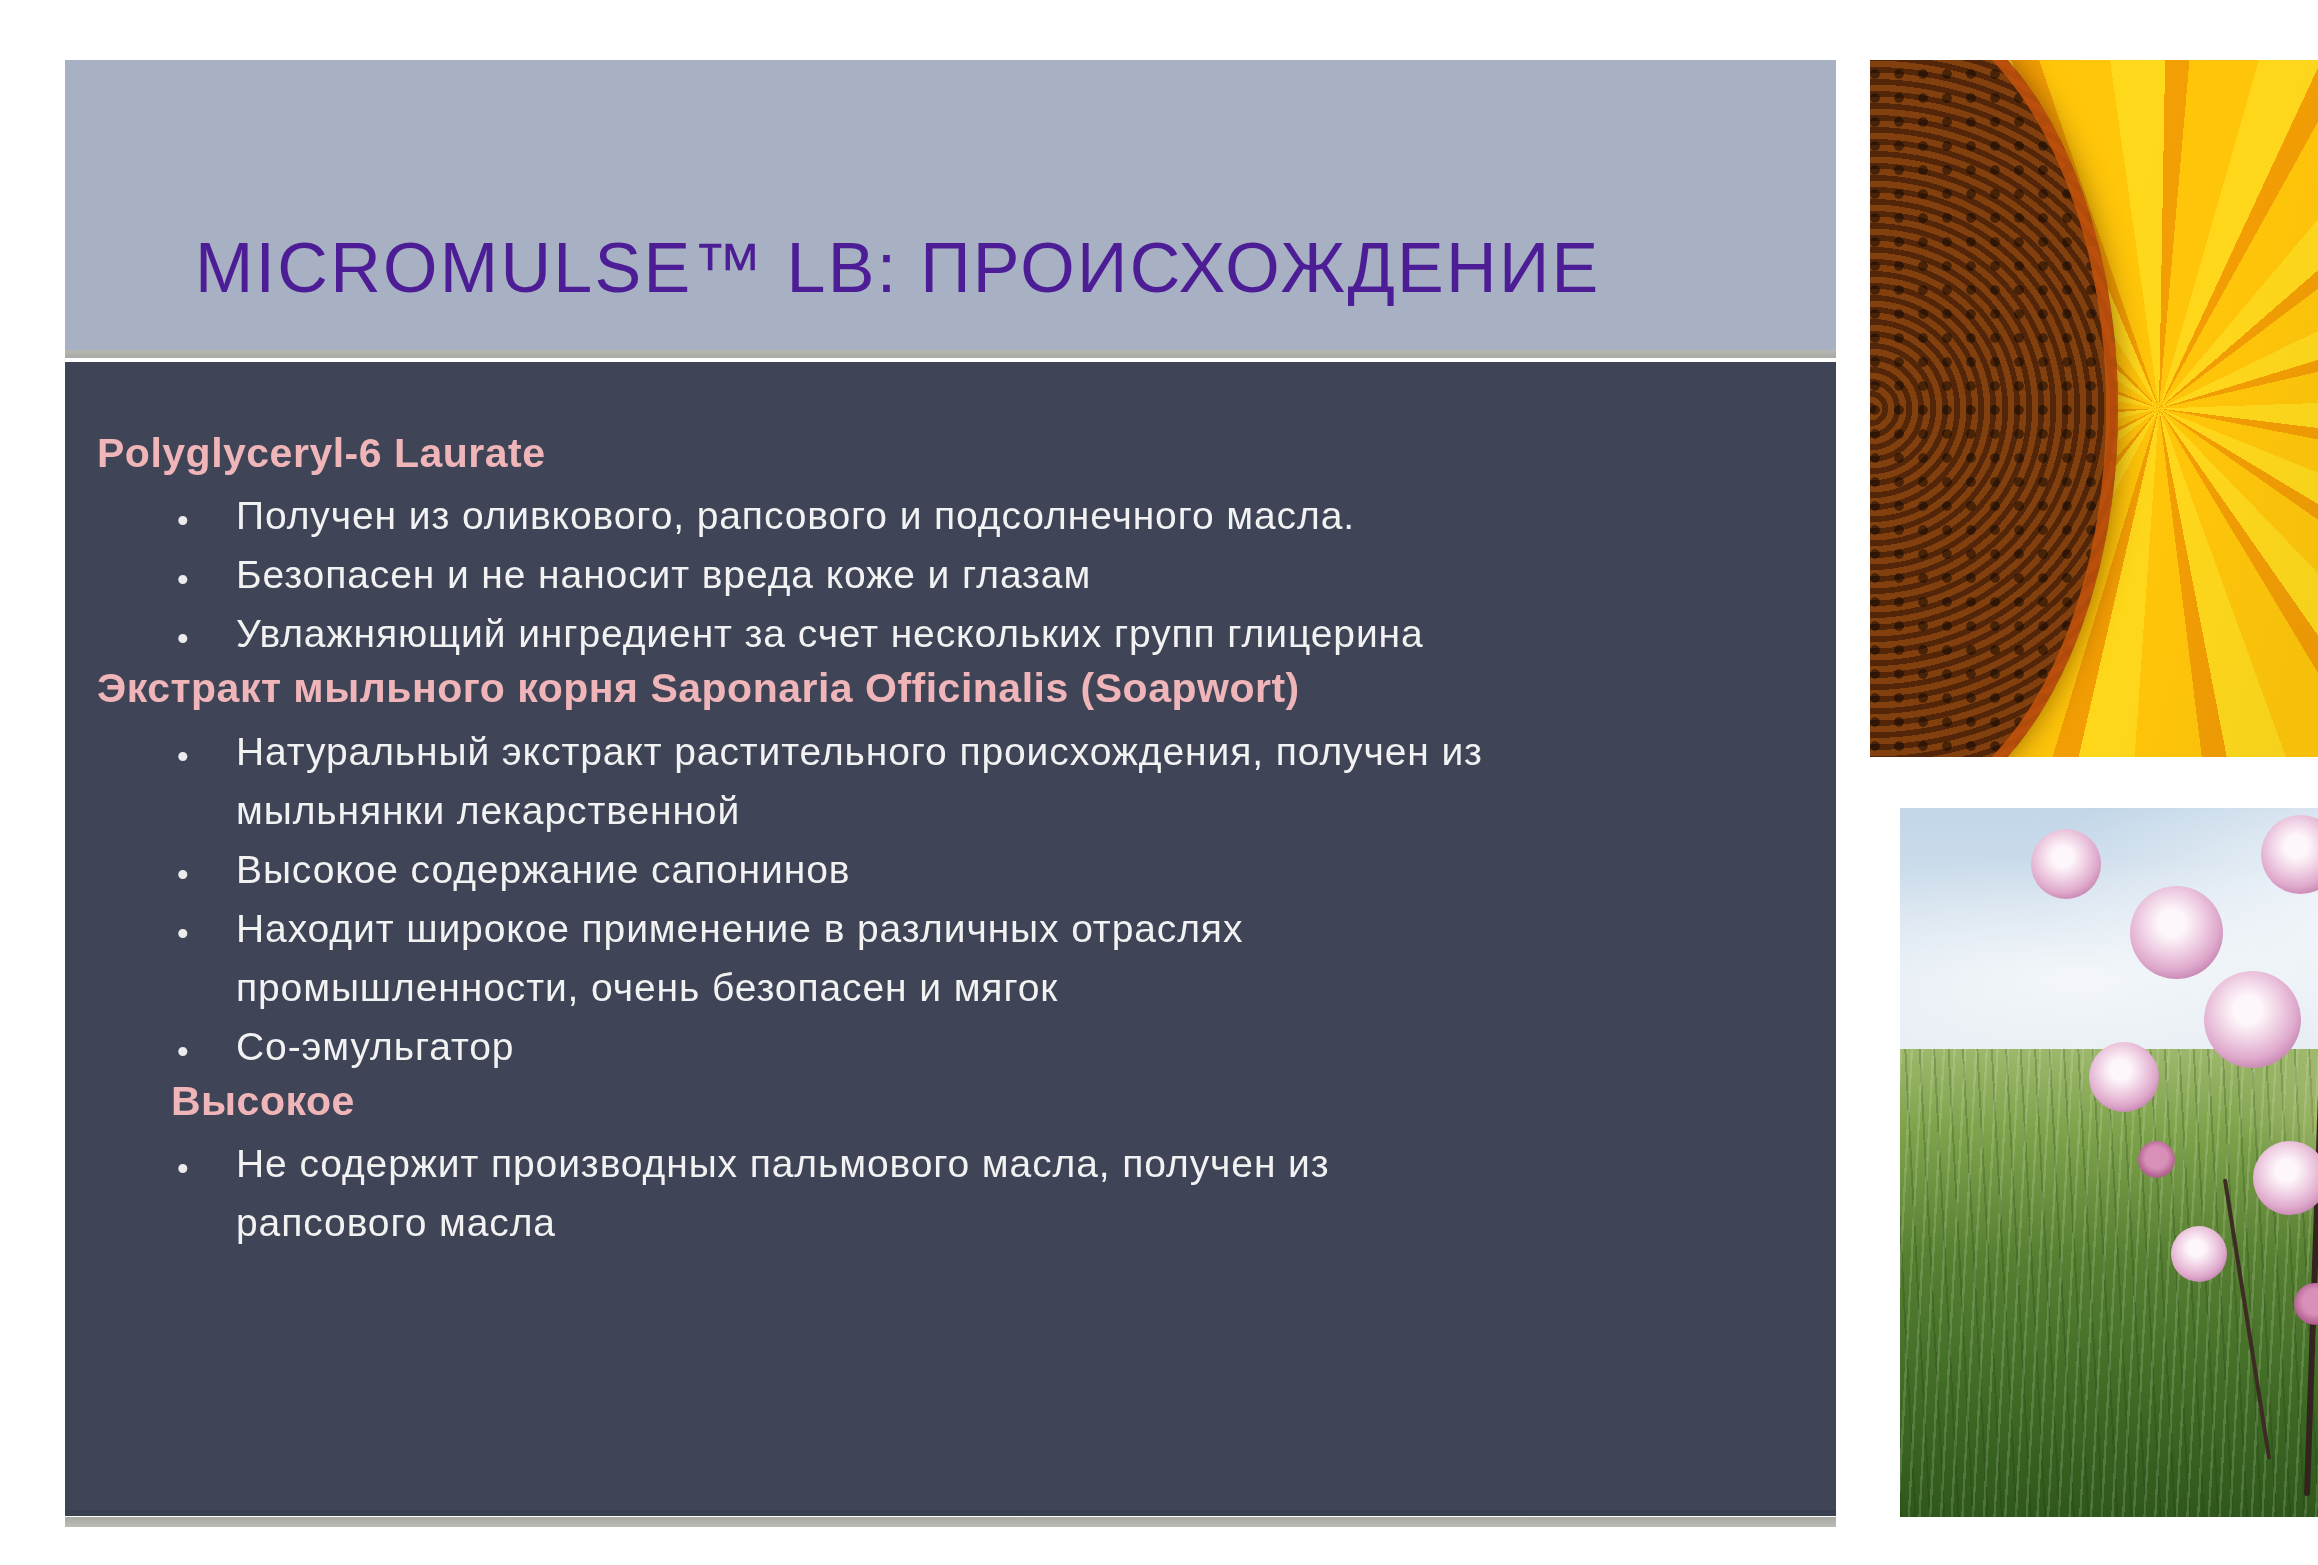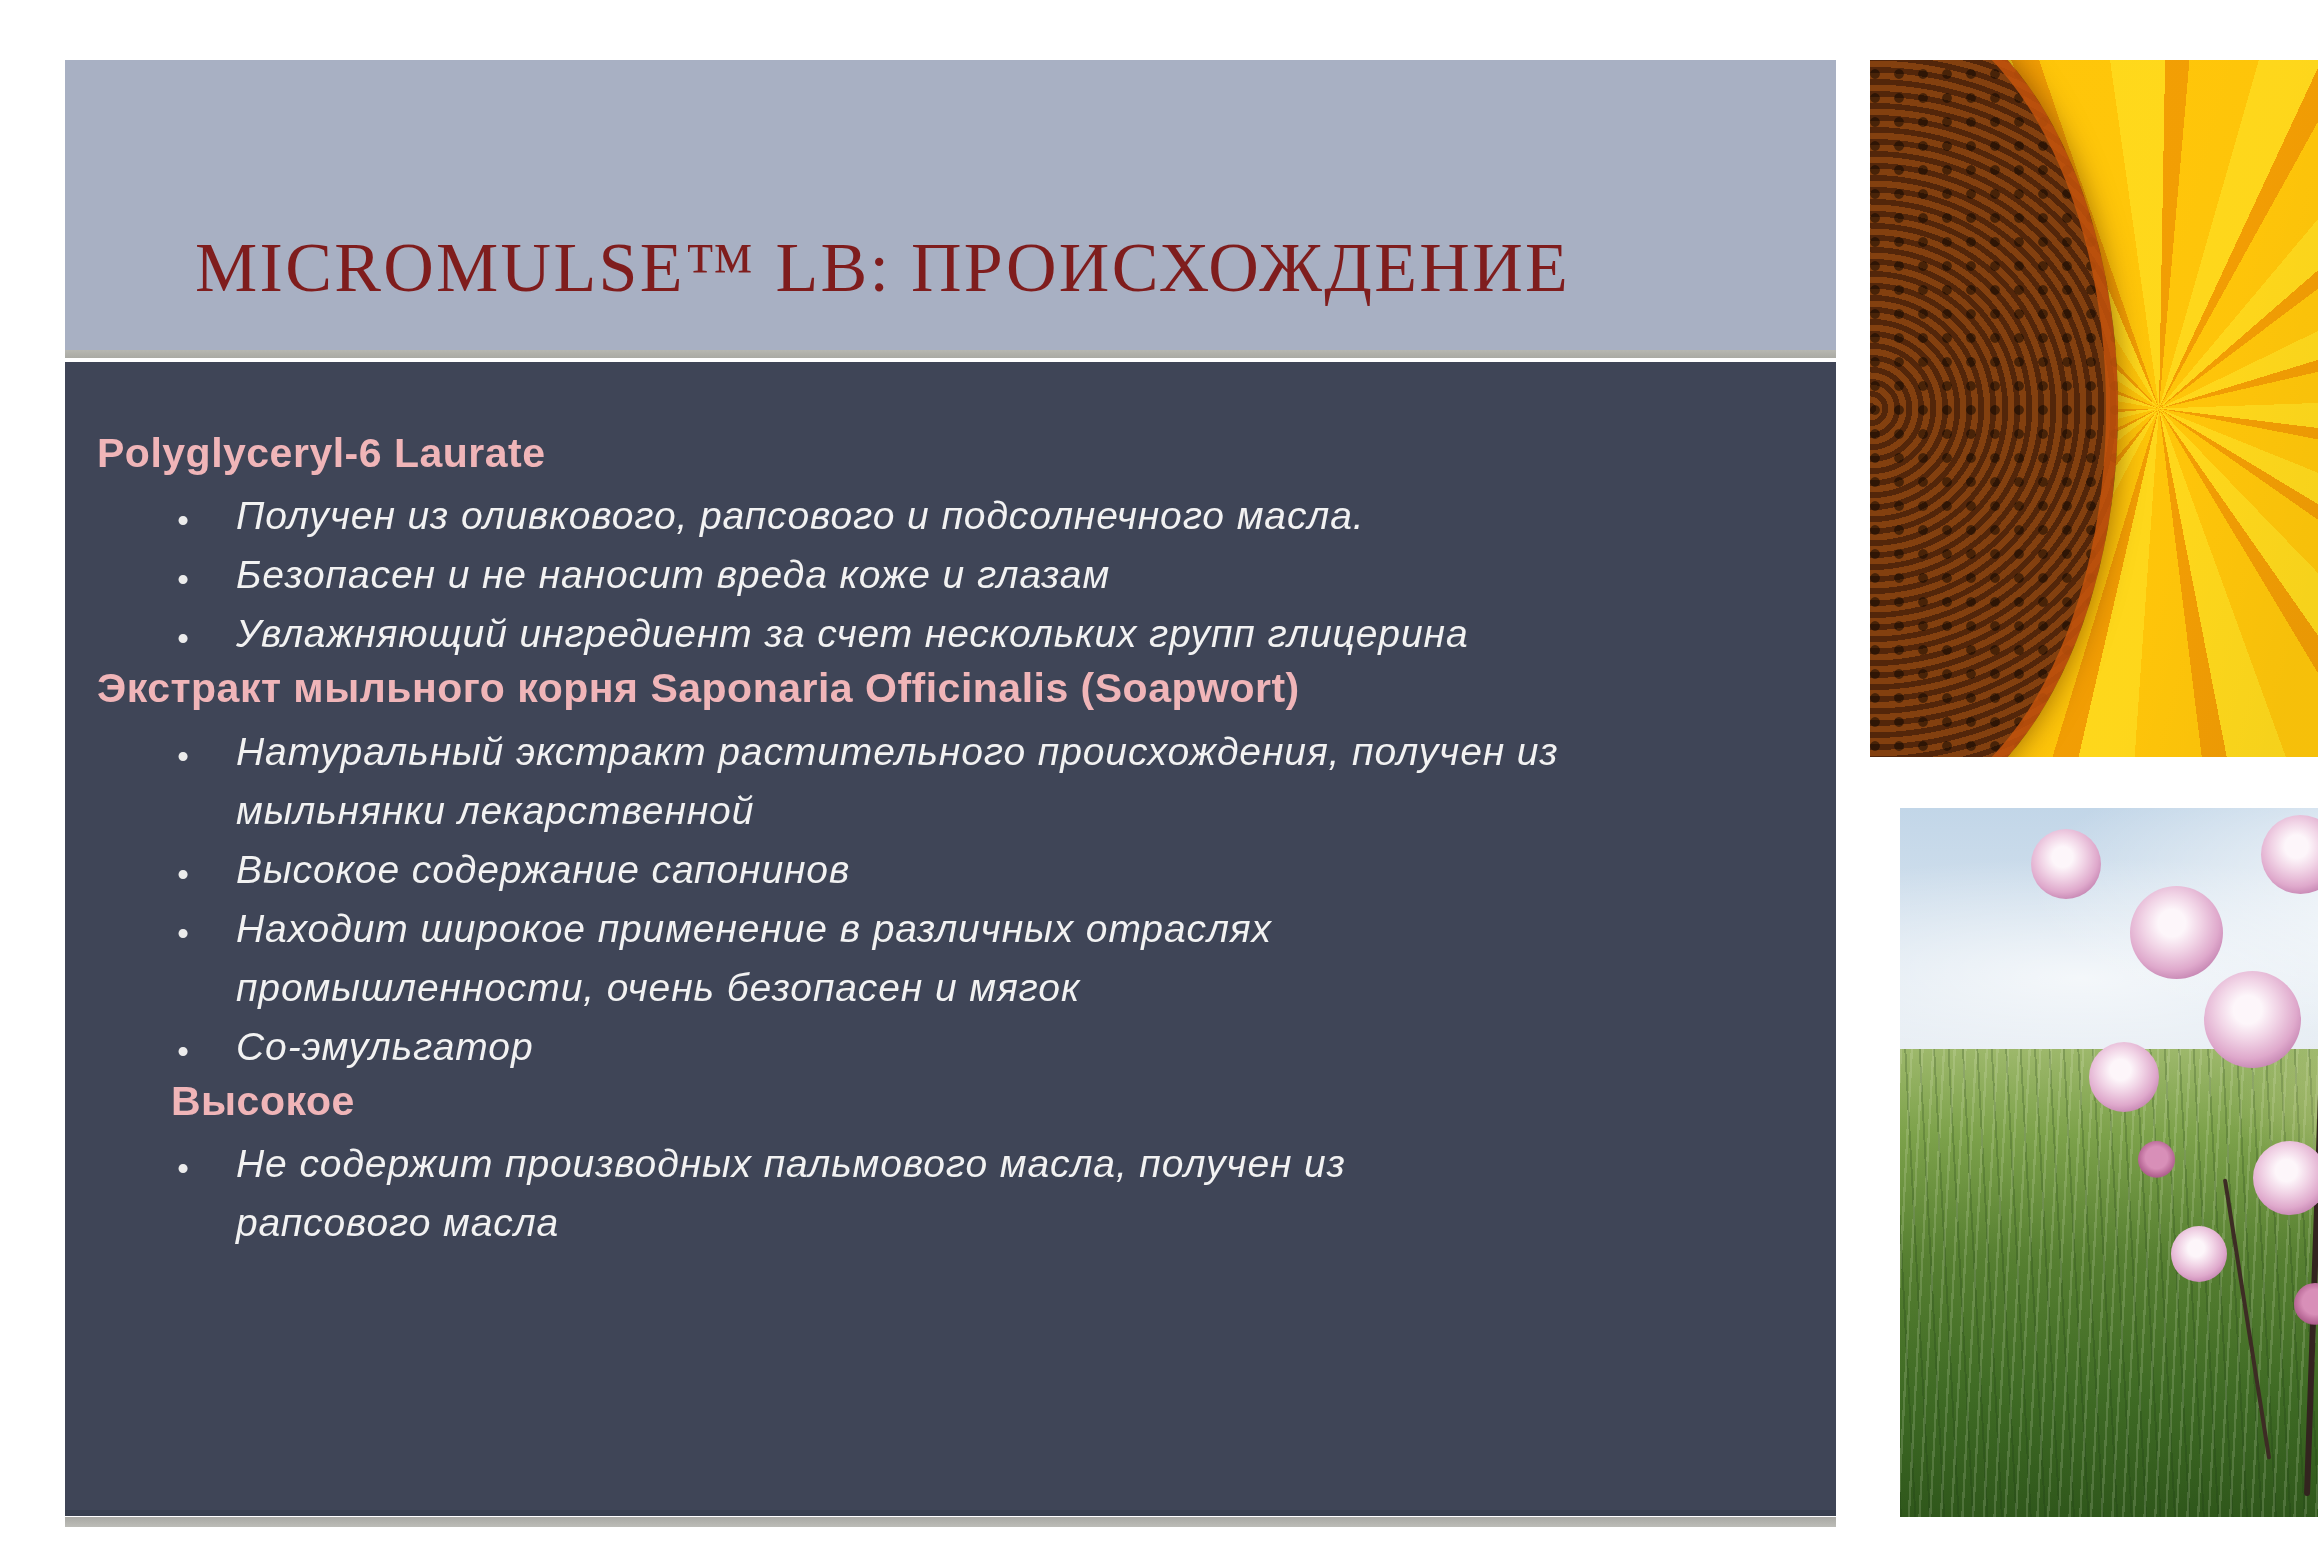--- a/index.html
+++ b/index.html
@@ -4,37 +4,37 @@
 <style>
   html,body{margin:0;padding:0;background:#ffffff;}
   .screen{
     position:relative;width:2782px;height:1565px;background:#ffffff;overflow:hidden;
     font-family:"Liberation Sans","DejaVu Sans",sans-serif;
   }
   
   .header-panel{position:absolute;left:65px;top:60px;width:1771px;height:290px;background:#a8b0c3;}
   .slide-title{
     position:absolute;left:130px;top:173px;font-size:70px;line-height:1;
-    color:#7f1d1d;letter-spacing:2.3px;white-space:nowrap;font-weight:400;font-family:Liberation Serif, serif;
+    color:#4c1d95;letter-spacing:2.3px;white-space:nowrap;font-weight:400;
   }
   .header-sep{position:absolute;left:65px;top:350px;width:1771px;height:8px;
     background:linear-gradient(#b7b7b1,#aaaaa4);}
   
   .content-panel{position:absolute;left:65px;top:362px;width:1771px;height:1154px;
     background:#3f4557;border-bottom:6.5px solid #394050;box-sizing:border-box;}
   .bottom-bar{position:absolute;left:65px;top:1517px;width:1771px;height:9.7px;
     background:linear-gradient(#a9a9a4,#bcbcb7);}
   .content{position:absolute;left:97px;top:428px;width:1669px;color:#f2f2f2;}
   .section{margin:0;}
   .section + .section{}
   .section-heading{
     font-size:41px;font-weight:bold;line-height:1.22;color:#f0b5b8;letter-spacing:0.5px;margin:0;
   }
   .section-heading.indented{margin-left:74px;}
-  .bullets{margin:8.3px 0 0 0;padding:0;list-style:none;font-style:italic;}
+  .bullets{margin:8.3px 0 0 0;padding:0;list-style:none;}
   .bullet-item{
     position:relative;padding-left:139px;font-size:39px;line-height:59px;
     letter-spacing:0.9px;color:#f2f2f2;
   }
   .bullet-item::before{
     content:"•";position:absolute;left:80px;top:0;color:#ececec;font-size:0.85em;line-height:70px;
   }
   .bullet-text{white-space:pre-line;}
   
   .photo-top{position:absolute;left:1870px;top:60px;width:825px;height:697px;overflow:hidden;

